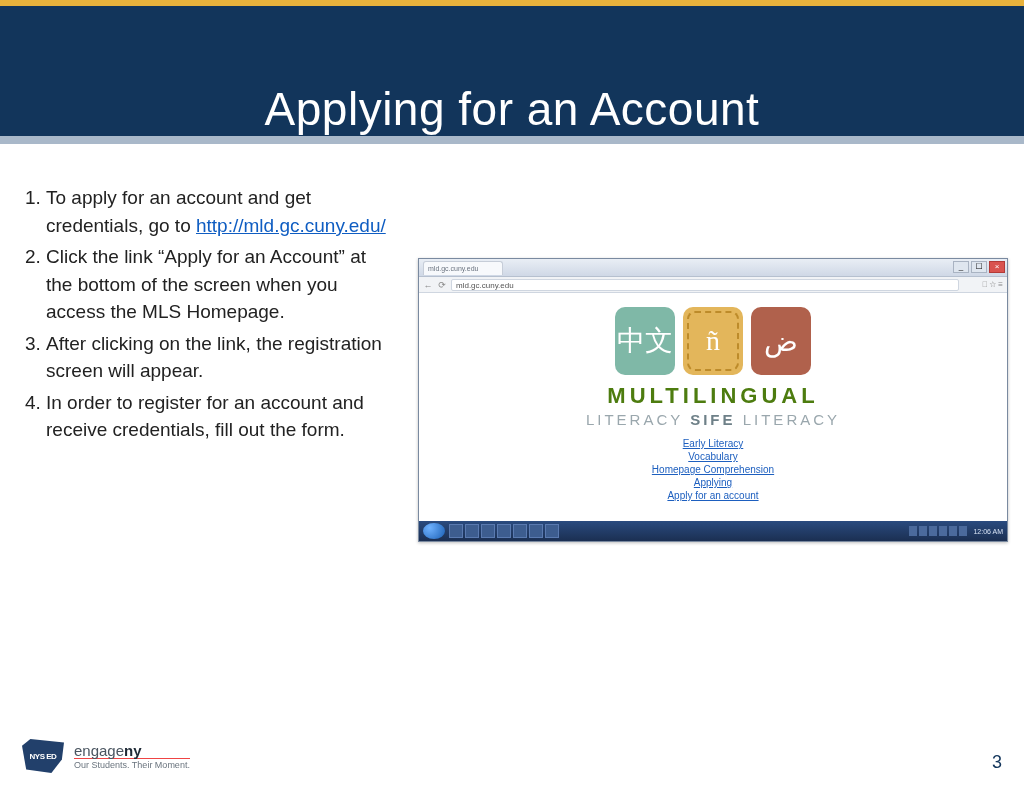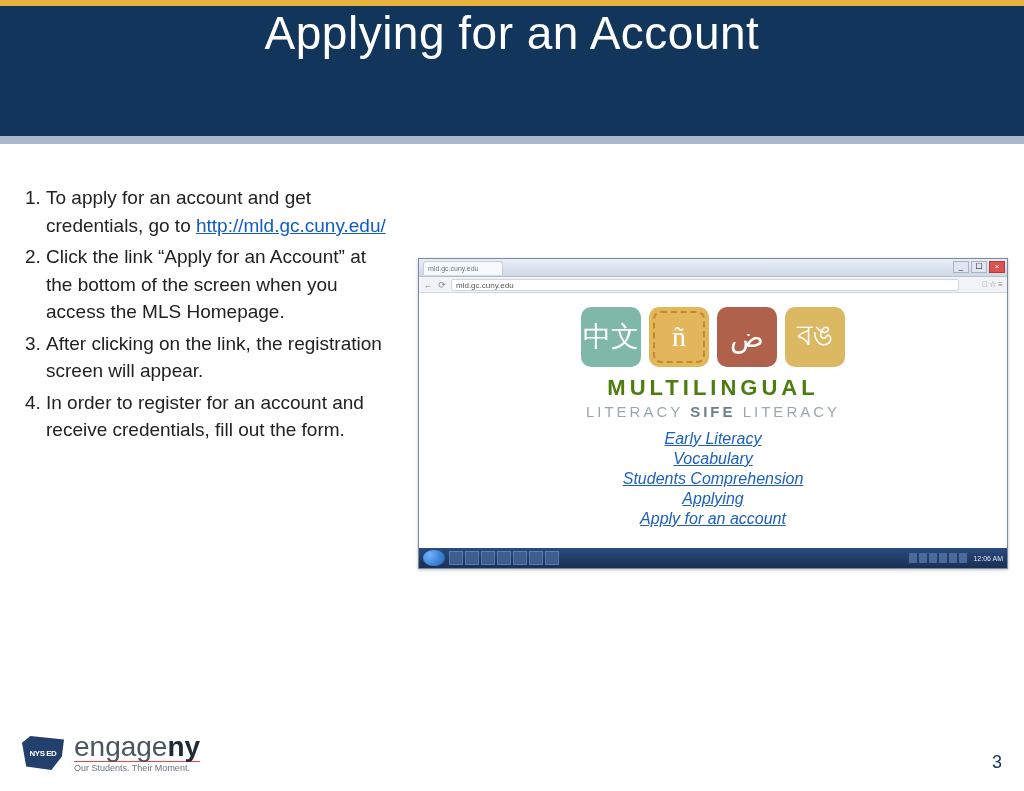--- a/index.html
+++ b/index.html
@@ -1,19 +1,19 @@
 <!DOCTYPE html>
 <html><head>
 <meta charset="utf-8">
 <style>
   * { box-sizing: border-box; margin: 0; padding: 0; }
   html, body { width: 1024px; height: 791px; font-family: Arial, Helvetica, sans-serif; background: #fff; overflow: hidden; }
   .slide { width: 1024px; height: 791px; position: relative; }
   .top-gold { height: 6px; background: #e8b23c; width: 100%; }
-  .title-bar { background: #12355b; height: 130px; display: flex; align-items: flex-start; justify-content: center; }
+  .title-bar { background: #12355b; height: 130px; display: flex; align-items: flex-end; justify-content: center; }
   .title-bar h1 { color: #fff; font-weight: 400; font-size: 46px; letter-spacing: 0.5px; }
   .title-underline { height: 8px; background: #a9b8c9; width: 100%; }
   .content { display: flex; padding: 40px 16px 0 16px; gap: 8px; }
   .col-left { width: 390px; padding-right: 12px; }
   .col-right { flex: 1; padding-left: 8px; padding-top: 74px; }
   ol.steps { list-style: decimal; padding-left: 30px; }
   ol.steps li { font-size: 19px; line-height: 1.45; color: #222; margin-bottom: 4px; }
   a.link { color: #0f5dc2; text-decoration: underline; }
   
   .browser-shot { width: 590px; border: 1px solid #7a8aa0; background: #fff; box-shadow: 0 1px 3px rgba(0,0,0,.25); }
@@ -21,45 +21,45 @@
   .win-top .tab { position: absolute; left: 4px; top: 2px; width: 80px; height: 14px; background: #f7f9fc; border: 1px solid #c6cdd8; border-bottom: none; border-radius: 3px 3px 0 0; font-size: 7px; color: #6b7480; padding-left: 4px; line-height: 14px; }
   .win-btns { position: absolute; right: 2px; top: 2px; display: flex; gap: 2px; }
   .win-btns span { width: 16px; height: 12px; display: inline-block; background: #dfe6ef; border: 1px solid #a9b3c2; font-size: 8px; text-align: center; line-height: 10px; }
   .win-btns .close { background: #d9534f; border-color: #b33a37; color: #fff; }
   .addr-bar { height: 16px; background: #f1f3f6; border-bottom: 1px solid #cfd6e0; display: flex; align-items: center; padding: 0 4px; gap: 4px; }
   .addr-bar .nav-ico { width: 10px; height: 10px; color: #888; font-size: 9px; line-height: 10px; text-align: center; }
   .addr-bar .url-field { flex: 1; height: 12px; background: #fff; border: 1px solid #cfd6e0; border-radius: 2px; font-size: 8px; color: #555; padding-left: 4px; line-height: 11px; }
   .addr-bar .right-icos { width: 40px; font-size: 8px; color: #888; text-align: right; }
   .page-body { background: #fff; padding: 14px 0 20px 0; text-align: center; }
   .logo-row { display: flex; justify-content: center; gap: 8px; margin-bottom: 8px; }
-  .logo-tile { width: 60px; height: 60px; border-radius: 10px; display: flex; align-items: center; justify-content: center; color: #fff; font-size: 28px; font-family: "Times New Roman", serif; position: relative; }
+  .logo-tile { width: 60px; height: 68px; border-radius: 10px; display: flex; align-items: center; justify-content: center; color: #fff; font-size: 28px; font-family: "Times New Roman", serif; position: relative; }
   .t1 { background: #7fb8a7; }
   .t2 { background: #e3b65b; position: relative; }
   .t2::before { content:""; position:absolute; inset:4px; border:2px dashed #bd8b2a; border-radius:8px; }
   .t3 { background: #b0614c; }
   .t4 { background: #ddb863; }
   .brand-line1 { font-size: 22px; letter-spacing: 4px; color: #4d7c0f; font-weight: 700; }
   .brand-line2 { font-size: 15px; letter-spacing: 3px; color: #9aa7ad; margin-top: 2px; }
   .brand-line2 .bold { color: #6e8088; font-weight: 700; }
   .links-col { margin-top: 10px; display: flex; flex-direction: column; gap: 2px; align-items: center; }
-  .links-col a { font-size: 16px; color: #1d5fbf; text-decoration: underline; font-style: italic; }
+  .links-col a { font-size: 10px; color: #1d5fbf; text-decoration: underline; }
   .taskbar { height: 20px; background: linear-gradient(#2a4b7f,#1b2f52); display: flex; align-items: center; padding: 0 4px; justify-content: space-between; }
   .taskbar .start { width: 22px; height: 16px; border-radius: 50%; background: radial-gradient(circle at 30% 30%, #6fb2ff, #1a5fb4); }
   .taskbar .tray-left { display: flex; gap: 2px; }
   .taskbar .tray-left span { width: 14px; height: 14px; background: #3d5d8f; border: 1px solid #5a7ab0; }
   .taskbar .tray-right { display: flex; gap: 2px; align-items: center; }
   .taskbar .tray-right span { width: 8px; height: 10px; background: #4b6a9c; }
   .taskbar .clock { font-size: 7px; color: #d7e2f3; margin-left: 4px; }
   
   .footer { position: absolute; bottom: 12px; left: 0; right: 0; height: 60px; display: flex; align-items: flex-end; justify-content: space-between; padding: 0 22px 6px 22px; }
   .logos { display: flex; align-items: center; gap: 10px; }
   .nysed { width: 42px; height: 34px; background: #22406b; position: relative; clip-path: polygon(0 20%, 20% 0, 100% 10%, 95% 60%, 70% 100%, 10% 90%); }
   .nysed::after { content: "NYS ED"; position: absolute; inset: 0; color: #fff; font-size: 8px; font-weight: 700; display: flex; align-items: center; justify-content: center; letter-spacing: -0.5px; }
   .engage { line-height: 1; }
-  .engage .l1 { font-size: 28px; color: #4a5560; }
+  .engage .l1 { font-size: 15px; color: #4a5560; }
   .engage .l1 .ny { font-weight: 700; color: #1f2a36; }
   .engage .l2 { font-size: 9px; color: #6b757f; border-top: 1px solid #ef4444; padding-top: 2px; }
   .page-num { color: #12355b; font-size: 18px; }
 </style>
 </head>
 <body>
 
 <div class="slide">
   <div class="top-gold"></div>
   <div class="title-bar">
@@ -95,30 +95,29 @@
           <div class="url-field">mld.gc.cuny.edu</div>
           <div class="right-icos">⎕ ☆ ≡</div>
         </div>
         <div class="page-body">
           <div class="logo-row">
             <div class="logo-tile t1">中文</div>
             <div class="logo-tile t2">
                 <span style="position:relative;z-index:1">ñ</span>
               </div>
             <div class="logo-tile t3">ض</div>
-            <div class="logo-tile t4">বঙ</div>
           </div>
           <div class="brand-line1">MULTILINGUAL</div>
           <div class="brand-line2">
             <span>LITERACY </span><span class="bold">SIFE</span><span> LITERACY</span>
           </div>
           <div class="links-col">
             <a href="#">Early Literacy</a>
             <a href="#">Vocabulary</a>
-            <a href="#">Students Comprehension</a>
+            <a href="#">Homepage Comprehension</a>
             <a href="#">Applying</a>
             <a href="#">Apply for an account</a>
           </div>
         </div>
         <div class="taskbar">
           <div style="display:flex;align-items:center;gap:4px">
             <div class="start"></div>
             <div class="tray-left">
               <span></span>
               <span></span>

